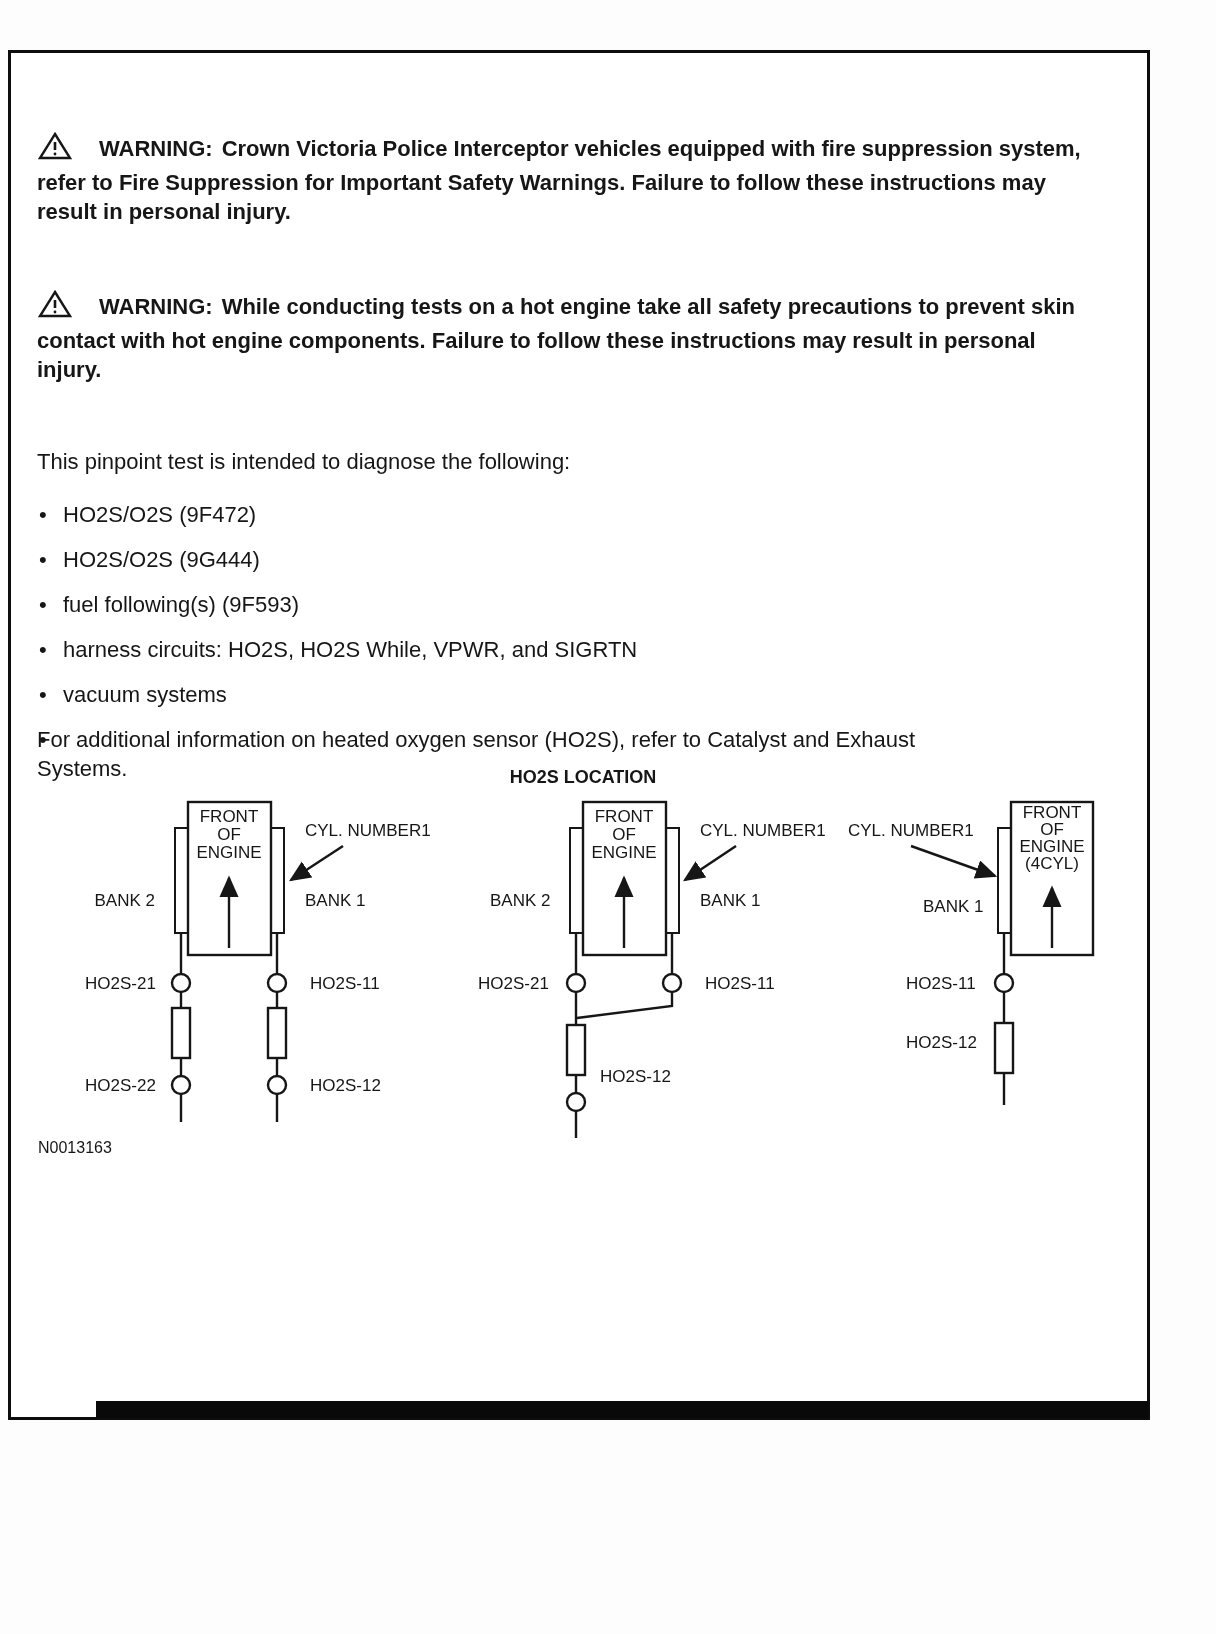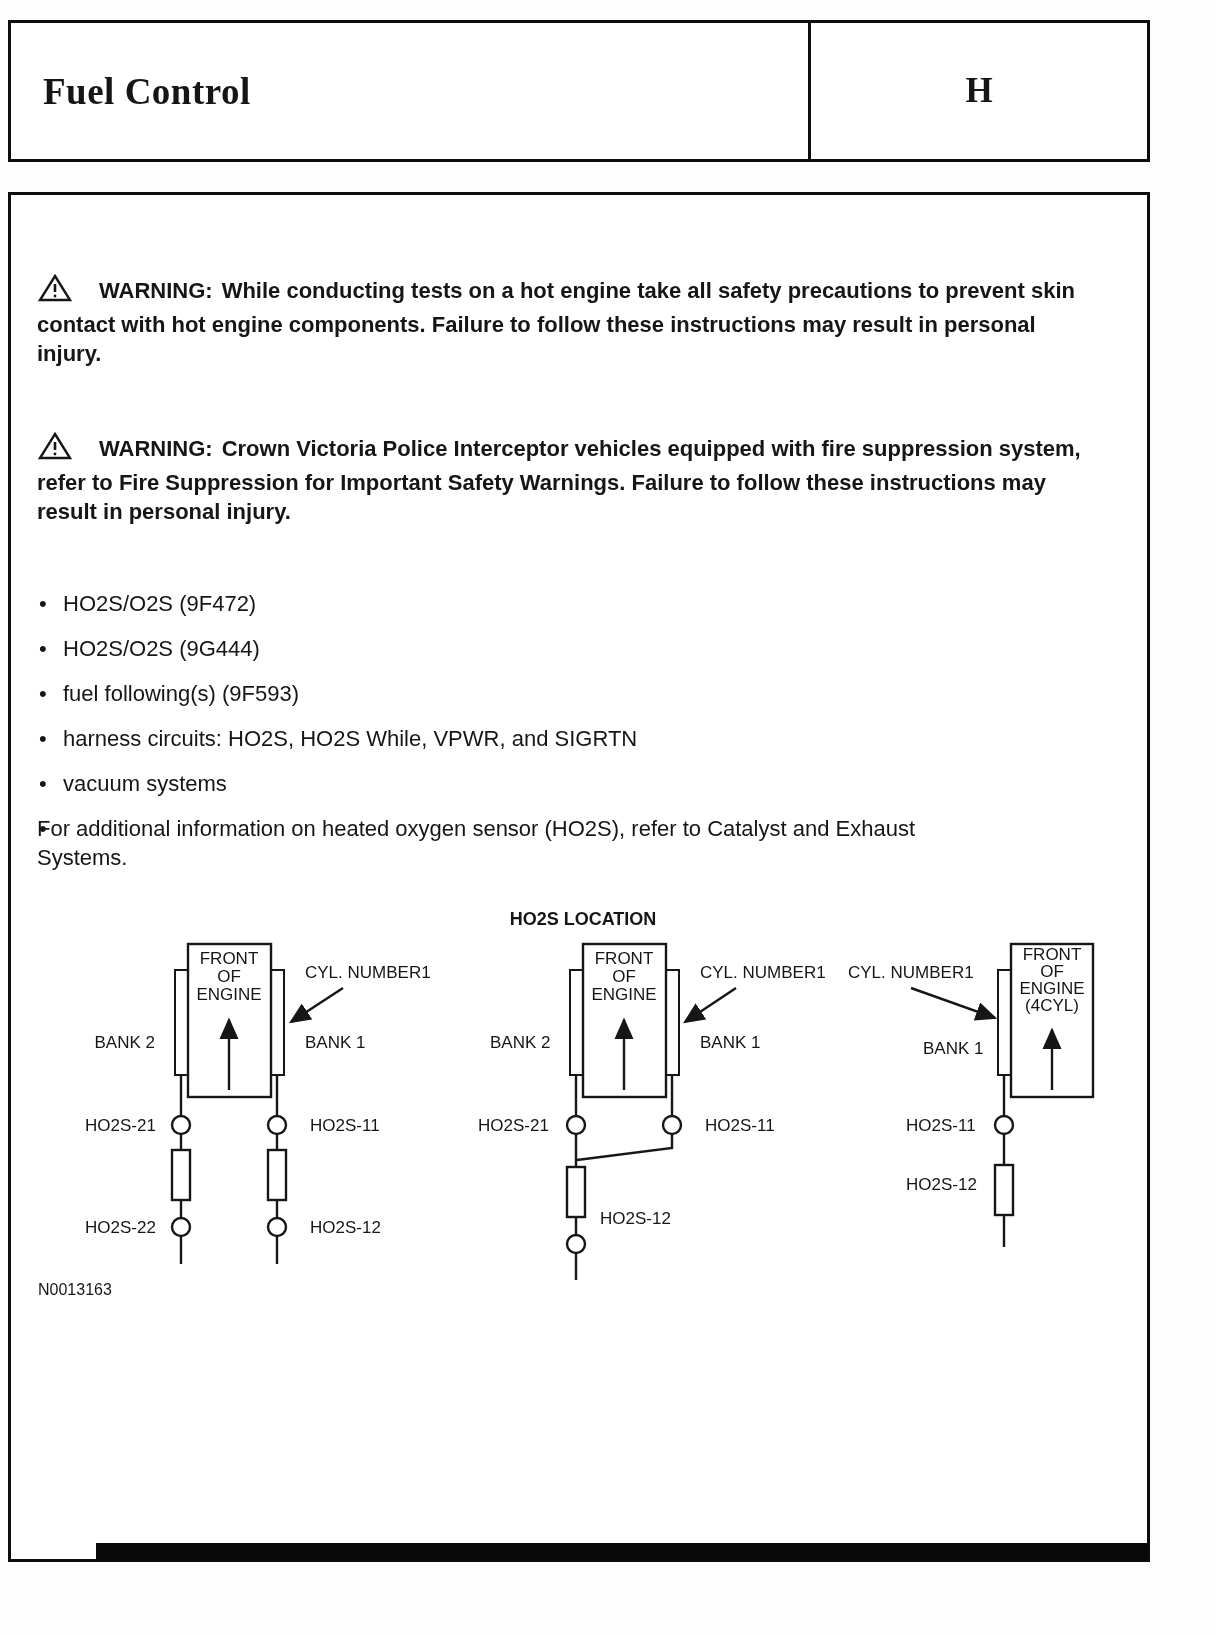--- a/index.html
+++ b/index.html
@@ -24,51 +24,44 @@
   svg text.dt-title{font-weight:bold;font-size:18px;}
   svg text.fig-id{font-size:16px;}
   .bottom-bar{position:absolute;left:85px;right:-1px;bottom:-1px;height:17px;background:#090909;}
   .diagram-wrap{position:absolute;left:2px;top:707px;width:1140px;height:410px;}
 </style>
 </head>
 <body>
 
 <div class="page">
 
-  <div class="header-box">
-    <div class="header-left">
-      <span class="doc-title">Fuel Control</span>
-    </div>
-    <div class="header-right">
-      <span class="section-letter">H</span>
-    </div>
-  </div>
 
   <div class="content-box">
+
+    <p class="warning">
+      <span class="warn-icon">
+        <svg width="36" height="30" viewBox="0 0 36 30">
+          <path d="M18 3 L33 27 L3 27 Z" fill="none" stroke="#161616" stroke-width="2.4"></path>
+          <line x1="18" y1="11" x2="18" y2="19" stroke="#161616" stroke-width="2.6"></line>
+          <circle cx="18" cy="23" r="1.4" fill="#161616"></circle>
+        </svg>
+      </span><span class="wlabel">WARNING:</span><span>Crown Victoria Police Interceptor vehicles equipped with fire suppression system, refer to Fire Suppression for Important Safety Warnings. Failure to follow these instructions may result in personal injury.</span>
+    </p>
 
     <p class="warning">
       <span class="warn-icon">
         <svg width="36" height="30" viewBox="0 0 36 30">
           <path d="M18 3 L33 27 L3 27 Z" fill="none" stroke="#161616" stroke-width="2.4"></path>
           <line x1="18" y1="11" x2="18" y2="19" stroke="#161616" stroke-width="2.6"></line>
           <circle cx="18" cy="23" r="1.4" fill="#161616"></circle>
         </svg>
       </span><span class="wlabel">WARNING:</span><span>While conducting tests on a hot engine take all safety precautions to prevent skin contact with hot engine components. Failure to follow these instructions may result in personal injury.</span>
     </p>
 
-    <p class="warning">
-      <span class="warn-icon">
-        <svg width="36" height="30" viewBox="0 0 36 30">
-          <path d="M18 3 L33 27 L3 27 Z" fill="none" stroke="#161616" stroke-width="2.4"></path>
-          <line x1="18" y1="11" x2="18" y2="19" stroke="#161616" stroke-width="2.6"></line>
-          <circle cx="18" cy="23" r="1.4" fill="#161616"></circle>
-        </svg>
-      </span><span class="wlabel">WARNING:</span><span>Crown Victoria Police Interceptor vehicles equipped with fire suppression system, refer to Fire Suppression for Important Safety Warnings. Failure to follow these instructions may result in personal injury.</span>
-    </p>
-
+    <p class="body-text intro">This pinpoint test is intended to diagnose the following:</p>
 
     <ul class="diag-list">
       <li><span class="bullet-dot">•</span><span>HO2S/O2S (9F472)</span></li>
       <li><span class="bullet-dot">•</span><span>HO2S/O2S (9G444)</span></li>
       <li><span class="bullet-dot">•</span><span>fuel following(s) (9F593)</span></li>
       <li><span class="bullet-dot">•</span><span>harness circuits: HO2S, HO2S While, VPWR, and SIGRTN</span></li>
       <li><span class="bullet-dot">•</span><span>vacuum systems</span></li>
       <li><span class="bullet-dot">•</span></li>
     </ul>
 

